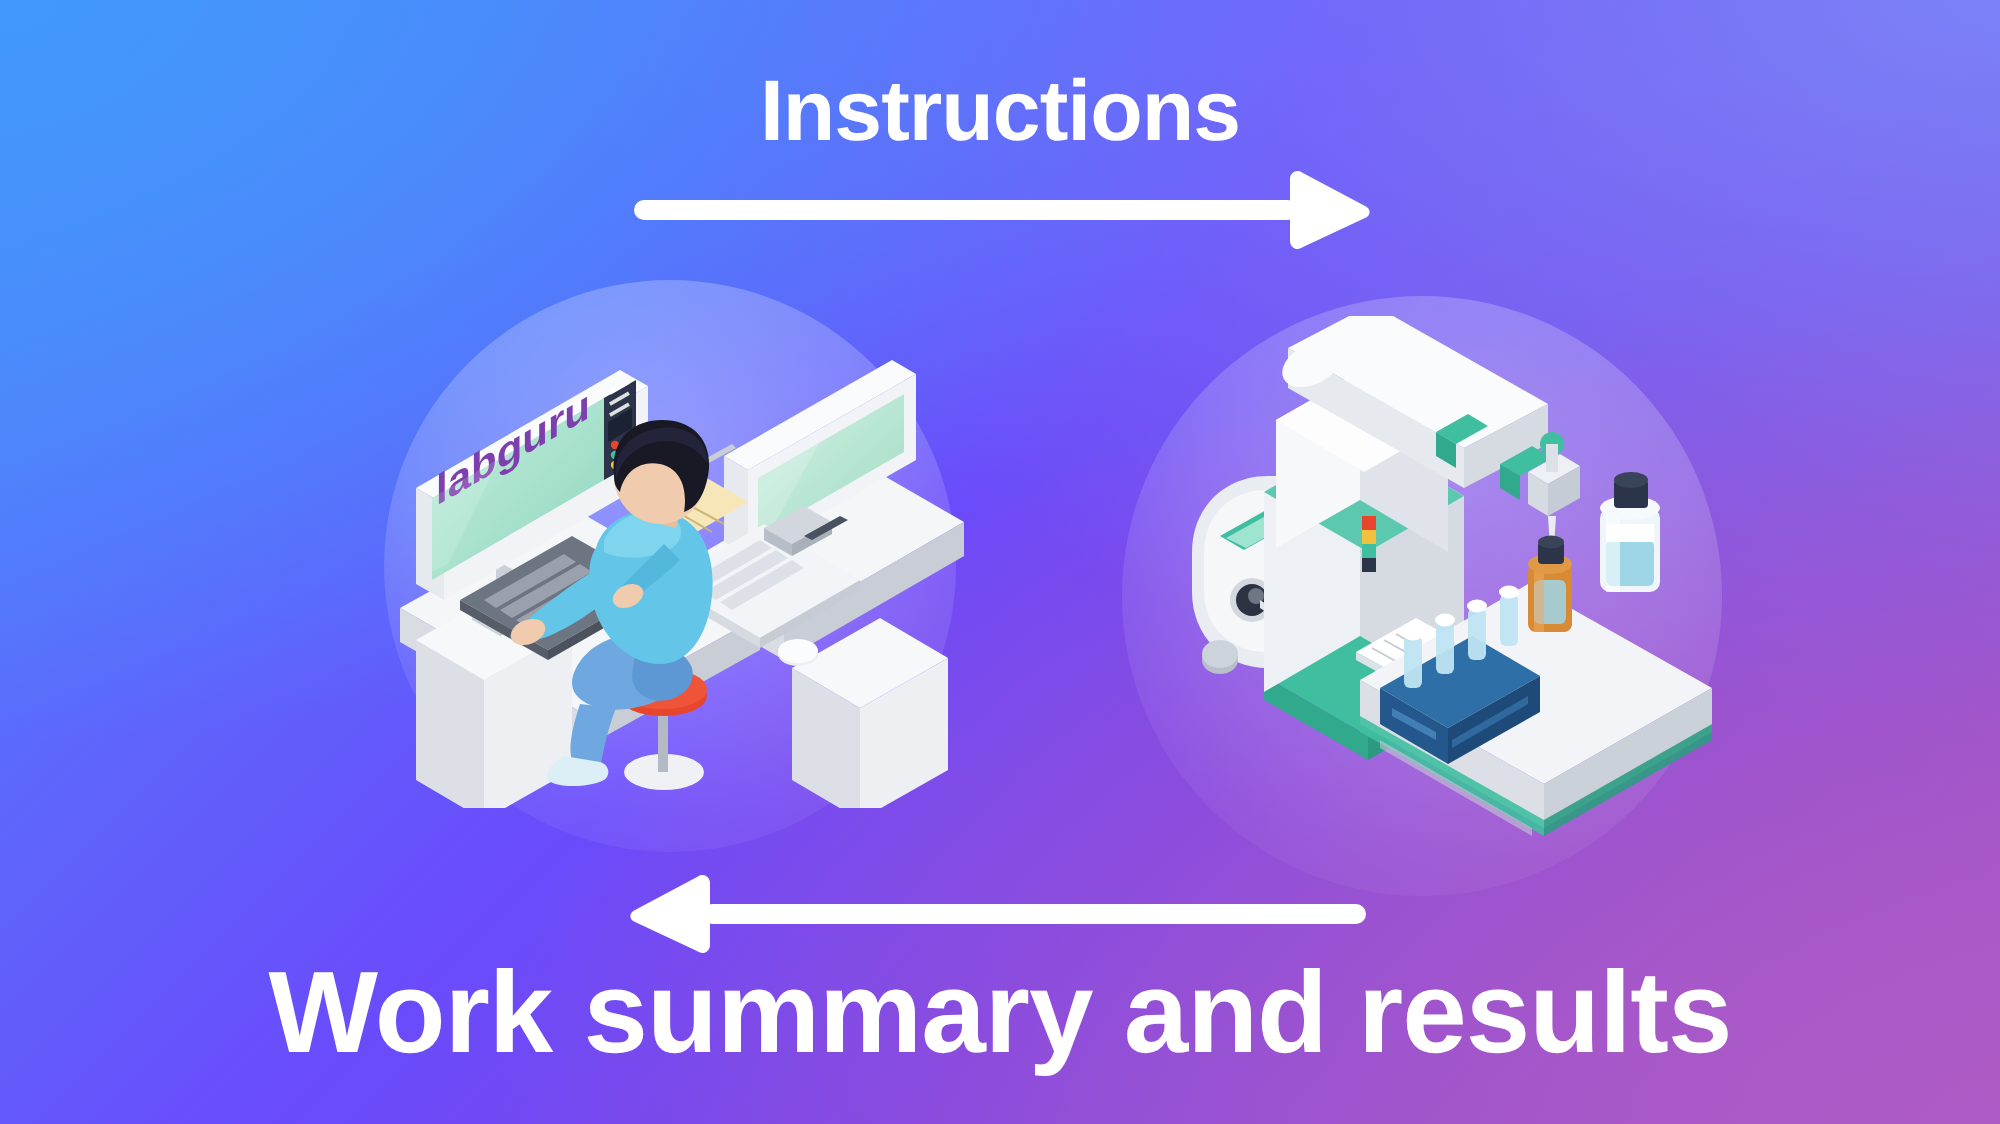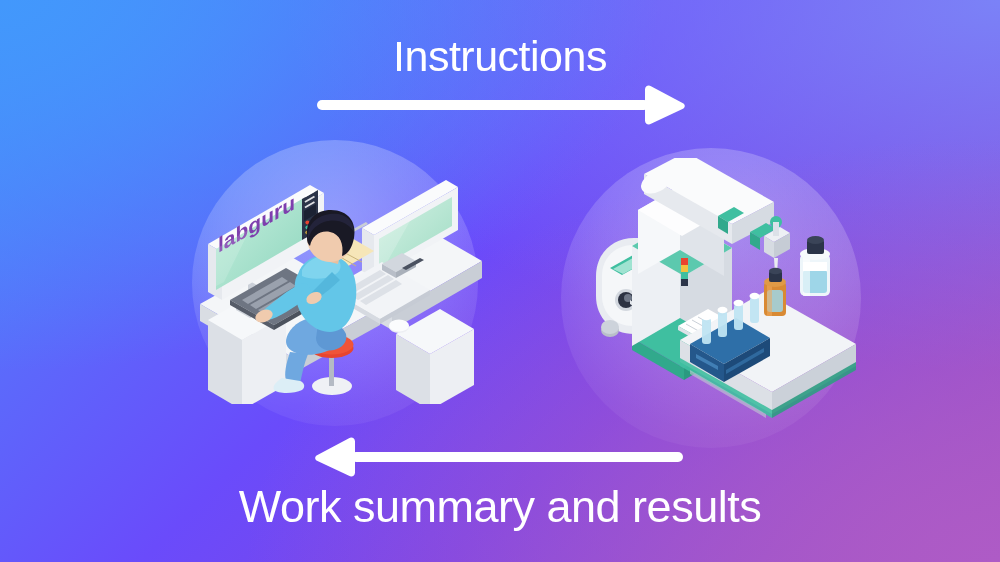--- a/index.html
+++ b/index.html
@@ -29,26 +29,26 @@
   }
   #glow-right{
     left:561px;top:148px;width:300px;height:300px;
     background:radial-gradient(circle at 55% 28%,
       rgba(255,255,255,0.30) 0%,
       rgba(255,255,255,0.18) 45%,
       rgba(255,255,255,0.06) 74%,
       rgba(255,255,255,0.0) 100%);
   }
   .label{
-    position:absolute;color:#FFFFFF;font-weight:normal;
+    position:absolute;color:#FFFFFF;font-weight:bold;
     letter-spacing:-0.5px;white-space:nowrap;text-align:center;
     width:100%;left:0;
   }
   #label-top{top:33px;font-size:43px;line-height:46px;}
-  #label-bottom{top:483px;font-size:45px;line-height:48px;}
+  #label-bottom{top:483px;font-size:58px;line-height:48px;}
   .arrow{position:absolute;}
   #arrow-top{left:315px;top:84px;width:372px;height:42px;}
   #arrow-bottom{left:313px;top:436px;width:372px;height:42px;}
   .illus{position:absolute;}
   #illus-left{left:190px;top:152px;width:292px;height:252px;}
   #illus-right{left:568px;top:158px;width:292px;height:260px;}
 </style>
 </head>
 <body>
 

